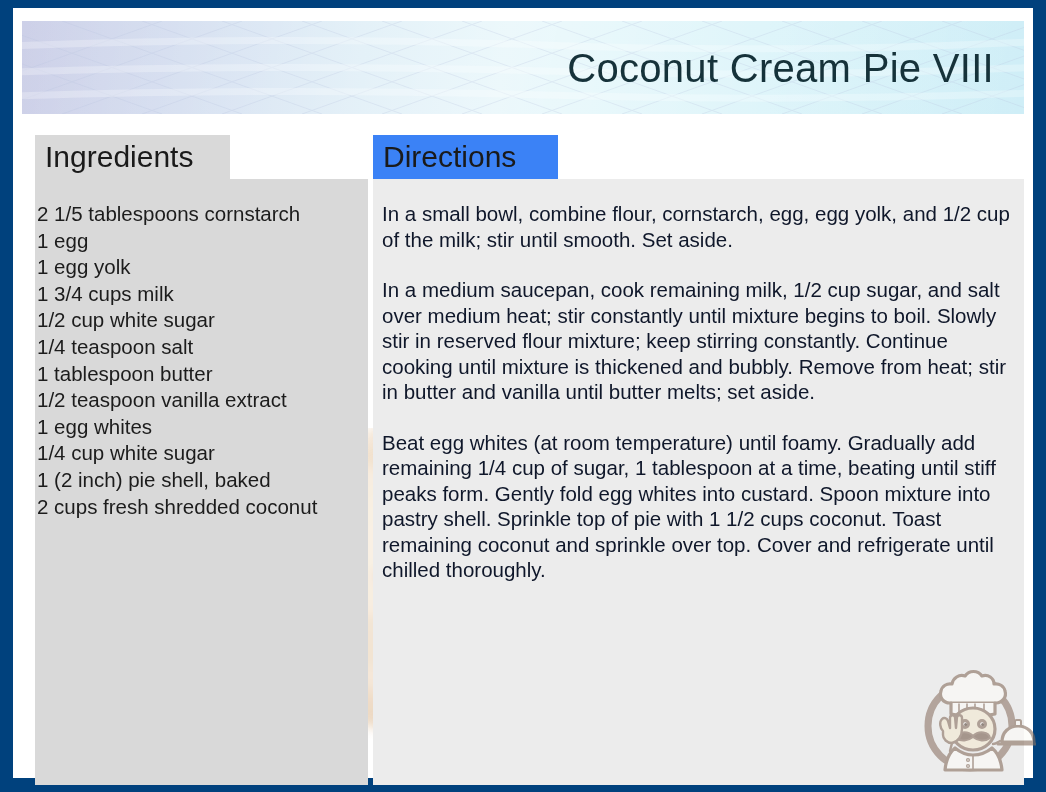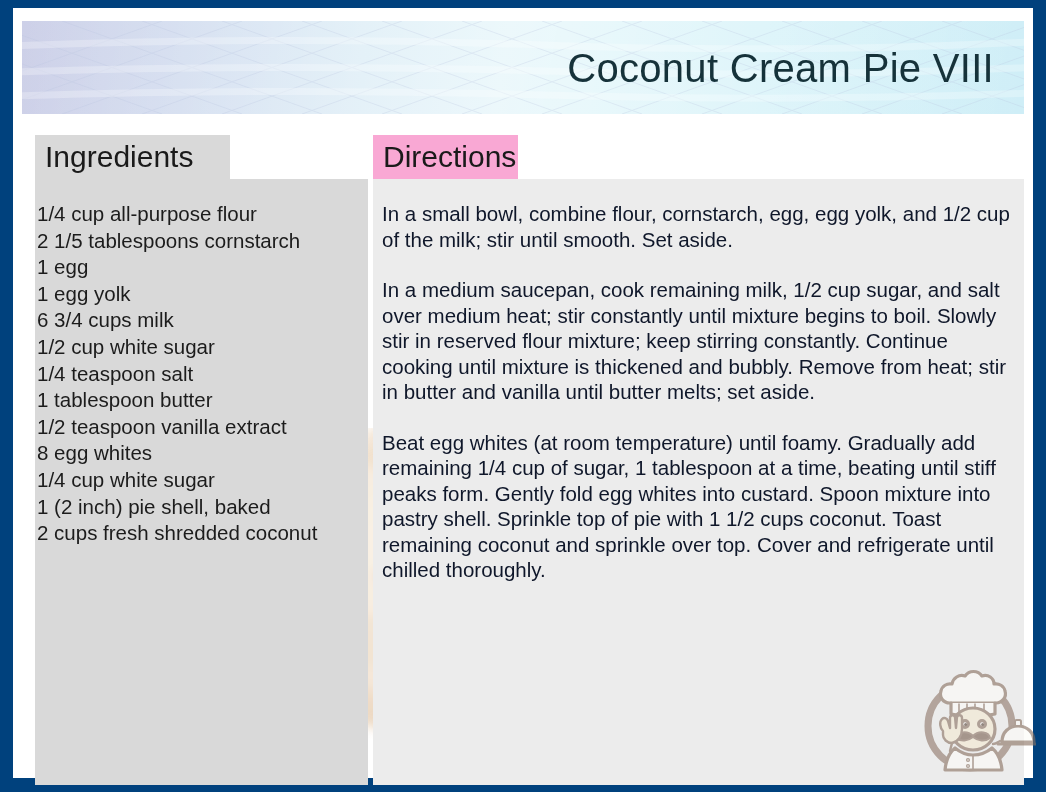--- a/index.html
+++ b/index.html
@@ -81,21 +81,21 @@
   .tab-label {
     position: absolute;
     left: 10px;
     top: 50%;
     transform: translateY(-50%);
     font-size: 30px;
     color: #1a1a1a;
     white-space: nowrap;
   }
   #tab-ingredients { left: 22px; top: 127px; width: 195px; background: #d9d9d9; }
-  #tab-directions  { left: 360px; top: 127px; width: 145px; background: #f9a8d4; }
+  #tab-directions  { left: 360px; top: 127px; width: 185px; background: #3b82f6; }
 
   
   .panel {
     position: absolute;
     top: 171px;
   }
   #panel-ingredients {
     left: 22px;
     width: 333px;
     height: 606px;
@@ -218,30 +218,29 @@
         </g>
       </svg>
       <div id="banner-title">Coconut Cream Pie VIII</div>
     </div>
 
     <div class="tab" id="tab-ingredients">
       <span class="tab-label">Ingredients</span>
     </div>
     <div class="panel" id="panel-ingredients">
       <ul id="ingredients-list">
-          <li>1/4 cup all-purpose flour</li>
           <li>2 1/5 tablespoons cornstarch</li>
           <li>1 egg</li>
           <li>1 egg yolk</li>
-          <li>6 3/4 cups milk</li>
+          <li>1 3/4 cups milk</li>
           <li>1/2 cup white sugar</li>
           <li>1/4 teaspoon salt</li>
           <li>1 tablespoon butter</li>
           <li>1/2 teaspoon vanilla extract</li>
-          <li>8 egg whites</li>
+          <li>1 egg whites</li>
           <li>1/4 cup white sugar</li>
           <li>1 (2 inch) pie shell, baked</li>
           <li>2 cups fresh shredded coconut</li>
         </ul>
     </div>
 
     <div class="tab" id="tab-directions">
       <span class="tab-label">Directions</span>
     </div>
     <div class="panel" id="panel-directions">

